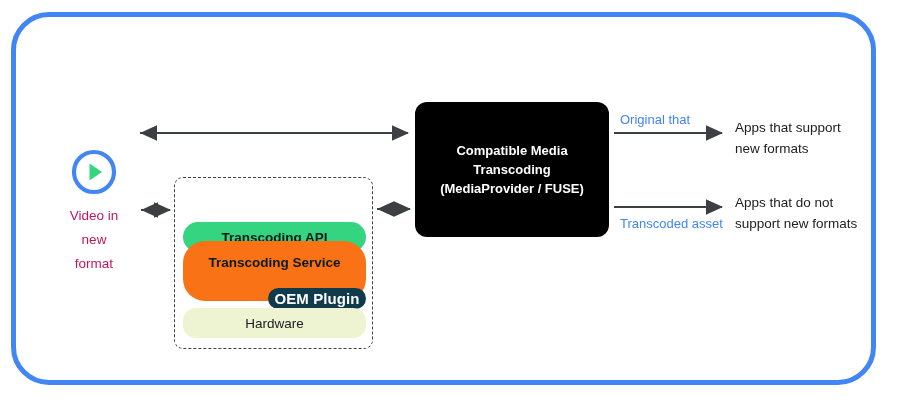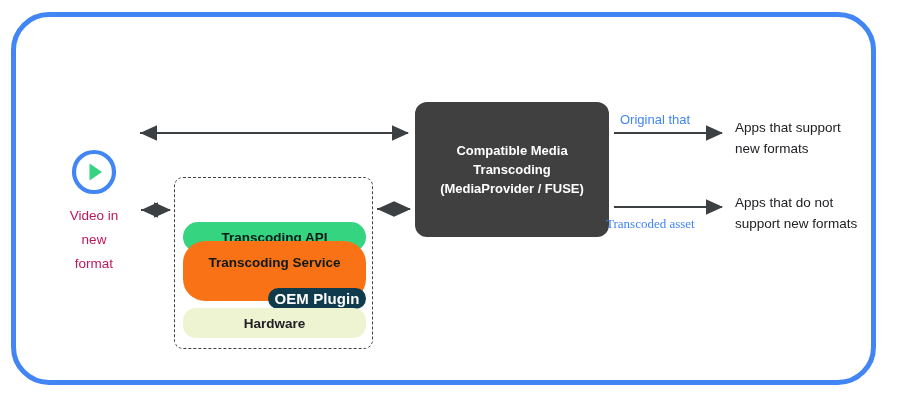--- a/index.html
+++ b/index.html
@@ -128,33 +128,33 @@
     letter-spacing: 0.1px;
   }
   #box-hardware {
     top: 130px;
     height: 30px;
     border-radius: 13px;
     background: #eef3d2;
   }
   #box-hardware .lbl {
     font-size: 13.5px;
-    font-weight: bold;
+    font-weight: normal;
     color: #202124;
   }
 
   
   #cmt-box {
     position: absolute;
     left: 415px;
     top: 102px;
     width: 194px;
     height: 135px;
     border-radius: 12px;
-    background: #404040;
+    background: #000000;
     display: flex;
     align-items: center;
     justify-content: center;
   }
   #cmt-label {
     font-size: 13px;
     font-weight: bold;
     line-height: 19px;
     color: #ffffff;
     text-align: center;
@@ -162,21 +162,21 @@
   }
 
   
   .asset-tag {
     position: absolute;
     font-size: 13px;
     color: #4285f4;
     white-space: nowrap;
   }
   #tag-original { left: 620px; top: 112px; }
-  #tag-transcoded { left: 606px; top: 216px; font-family: Liberation Serif, serif; }
+  #tag-transcoded { left: 620px; top: 216px; }
 
   .apps-label {
     position: absolute;
     font-size: 13.5px;
     line-height: 21px;
     color: #202124;
     white-space: pre-line;
   }
   #apps-support { left: 735px; top: 117px; }
   #apps-nosupport { left: 735px; top: 192px; }

